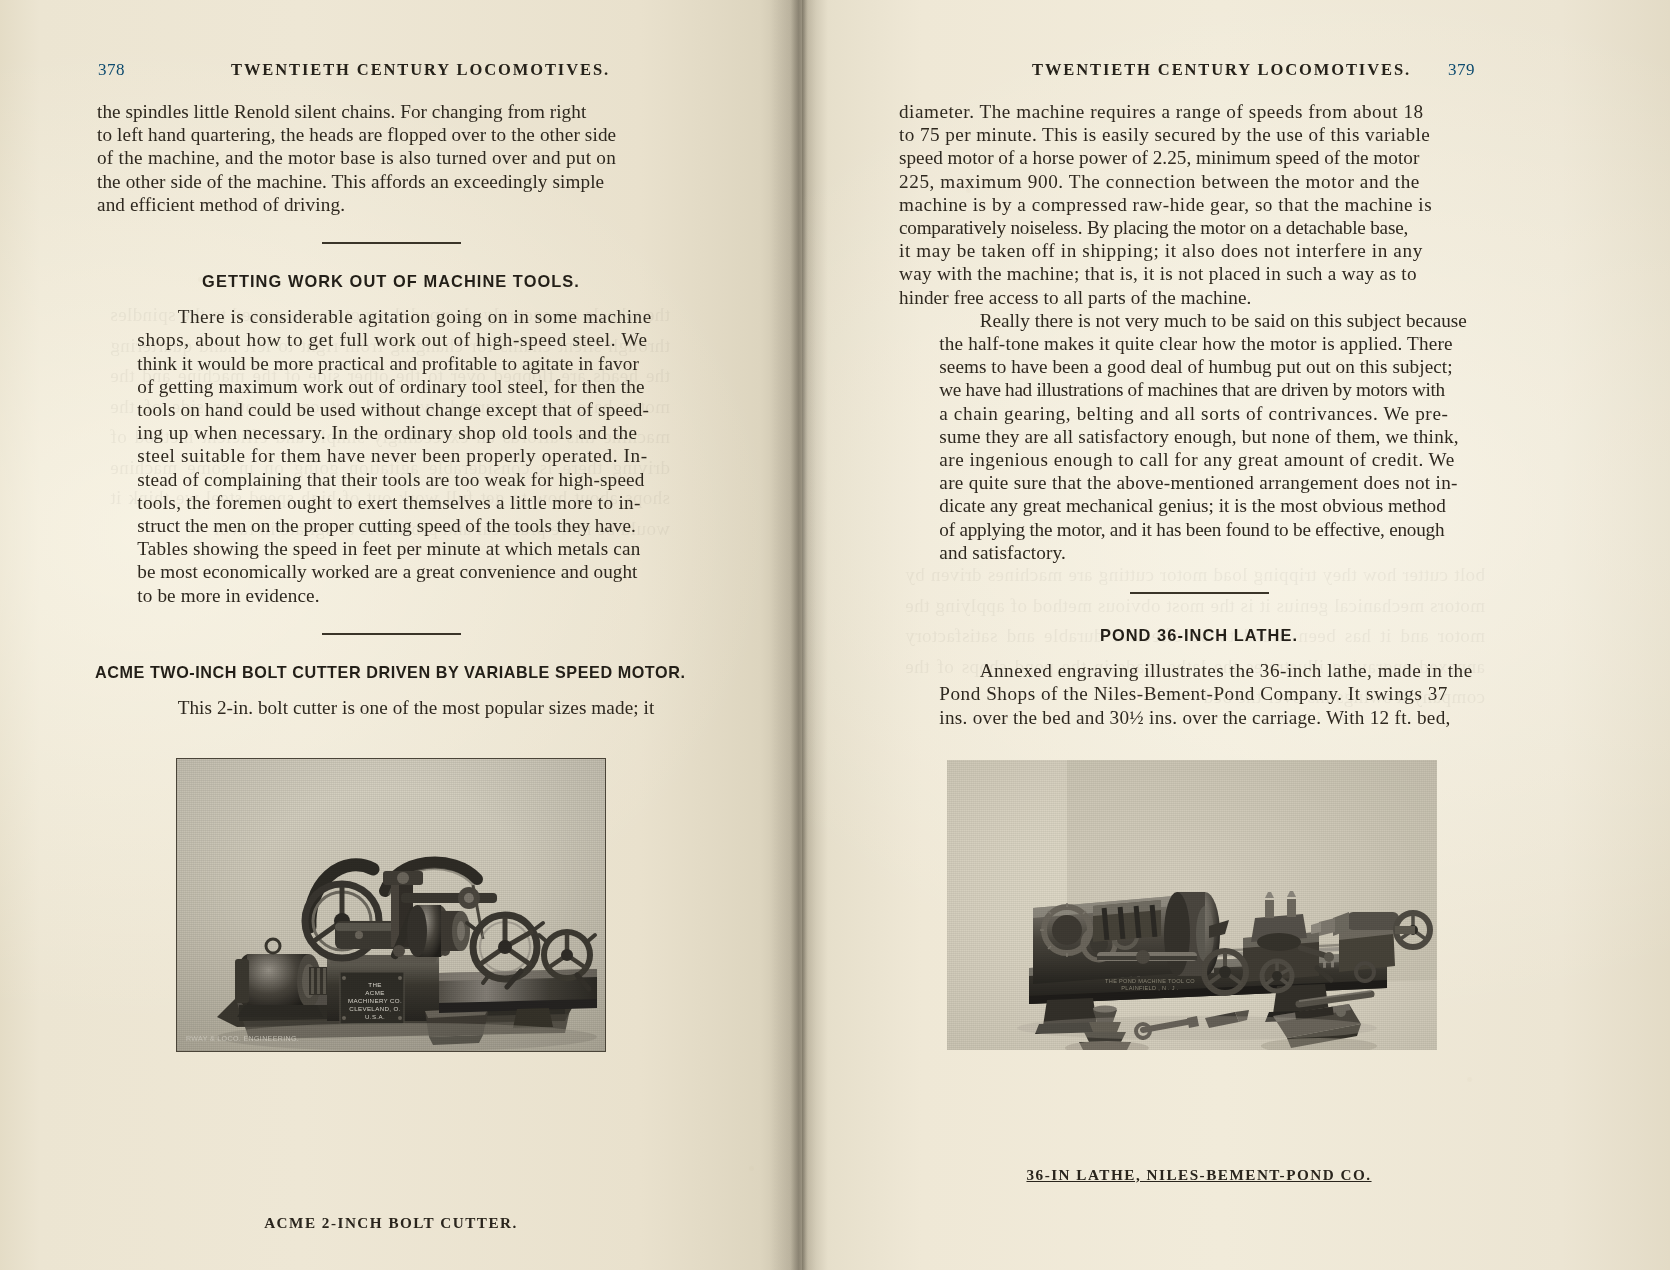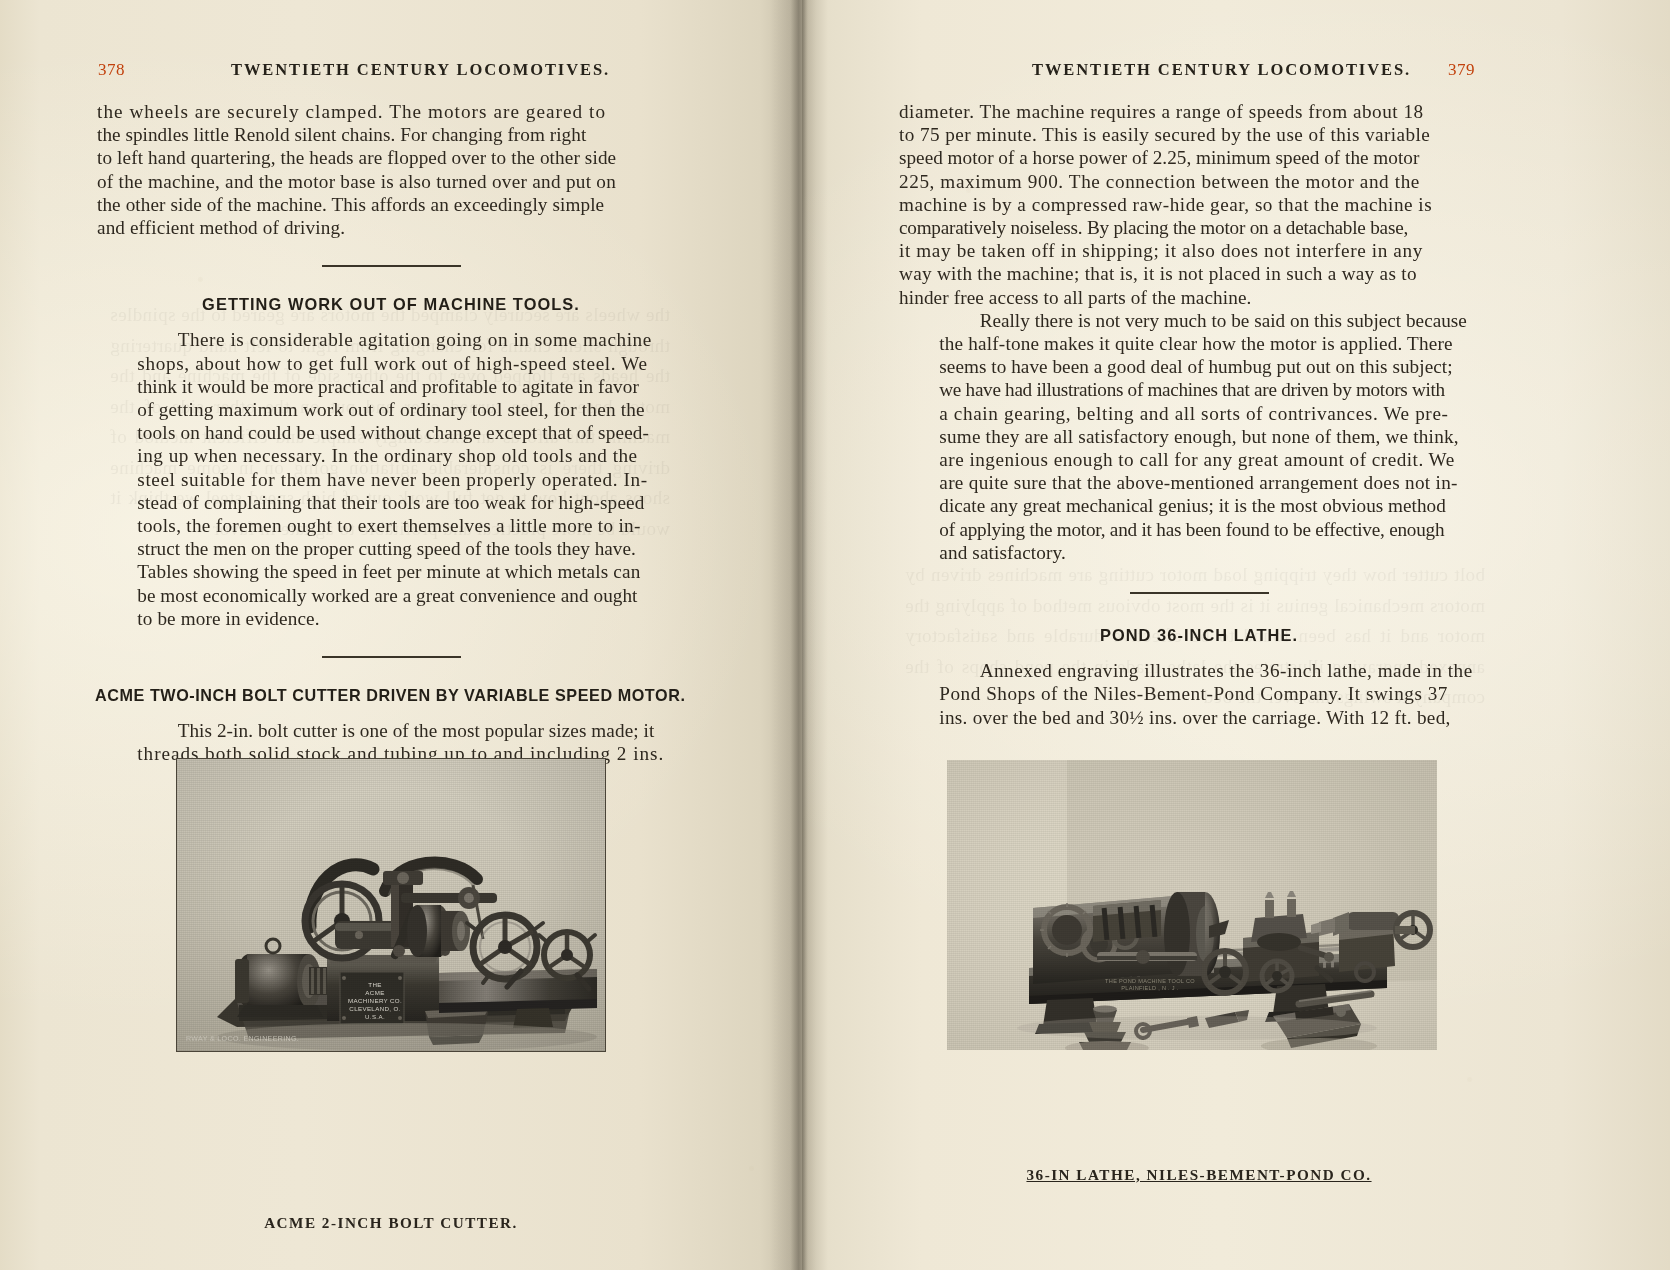--- a/index.html
+++ b/index.html
@@ -111,21 +111,21 @@
     font-size: 16.5px;
     letter-spacing: 1.9px;
     color: #26221a;
     font-weight: 600;
     white-space: nowrap;
   }
   .folio {
     position: absolute;
     top: 60px;
     font-size: 17px;
-    color: #c2410c;
+    color: #0c4a6e;
     letter-spacing: .5px;
   }
 
   .col {
     position: absolute;
     color: #2e281f;
     font-size: 19.2px;
     line-height: 23.2px;
     text-align: justify;
   }
@@ -268,21 +268,20 @@
   </div>
 
   <div class="page p-left">
 
     <div class="folio" style="left:98px;">378</div>
     <div class="running-head" style="left:231px;">TWENTIETH CENTURY LOCOMOTIVES.</div>
 
     <div class="col left-col">
 
       <p class="noindent">
-        <span class="jline" style="letter-spacing:1.05px">the wheels are securely clamped.  The motors are geared to</span>
         <span class="jline" style="letter-spacing:0.05px">the spindles little Renold silent chains.   For changing from right</span>
         <span class="jline" style="letter-spacing:0.12px">to left hand quartering, the heads are flopped over to the other side</span>
         <span class="jline" style="letter-spacing:0.28px">of the machine, and the motor base is also turned over and put on</span>
         <span class="jline" style="letter-spacing:0.1px">the other side of the machine.   This affords an exceedingly simple</span>
         <span class="jline">and efficient method of driving.</span>
       </p>
 
       <div class="rule"></div>
 
       <div class="sec-head">GETTING WORK OUT OF MACHINE TOOLS.</div>
@@ -302,21 +301,20 @@
         <span class="jline" style="letter-spacing:0.05px">be most economically worked are a great convenience and ought</span>
         <span class="jline">to be more in evidence.</span>
       </p>
 
       <div class="rule"></div>
 
       <div class="sec-head wide" style="margin-left:-2px;">ACME TWO-INCH BOLT CUTTER DRIVEN BY VARIABLE SPEED MOTOR.</div>
 
       <p>
         <span class="jline" style="margin-left:2.1em; letter-spacing:0.08px">This 2-in. bolt cutter is one of the most popular sizes made; it</span>
-        <span class="jline" style="letter-spacing:0.95px">threads both solid stock and tubing up to and including 2 ins.</span>
       </p>
     </div>
 
     <div class="plate framed" style="left:176px; top:758px; width:430px; height:294px;">
       <div class="plate-inner">
         <svg width="430" height="294" viewBox="0 0 430 294">
           <defs>
             <linearGradient id="bgL" x1="0" y1="0" x2="0" y2="1">
               <stop offset="0%" stop-color="#d7d2c3"></stop>
               <stop offset="55%" stop-color="#ccc7b7"></stop>

